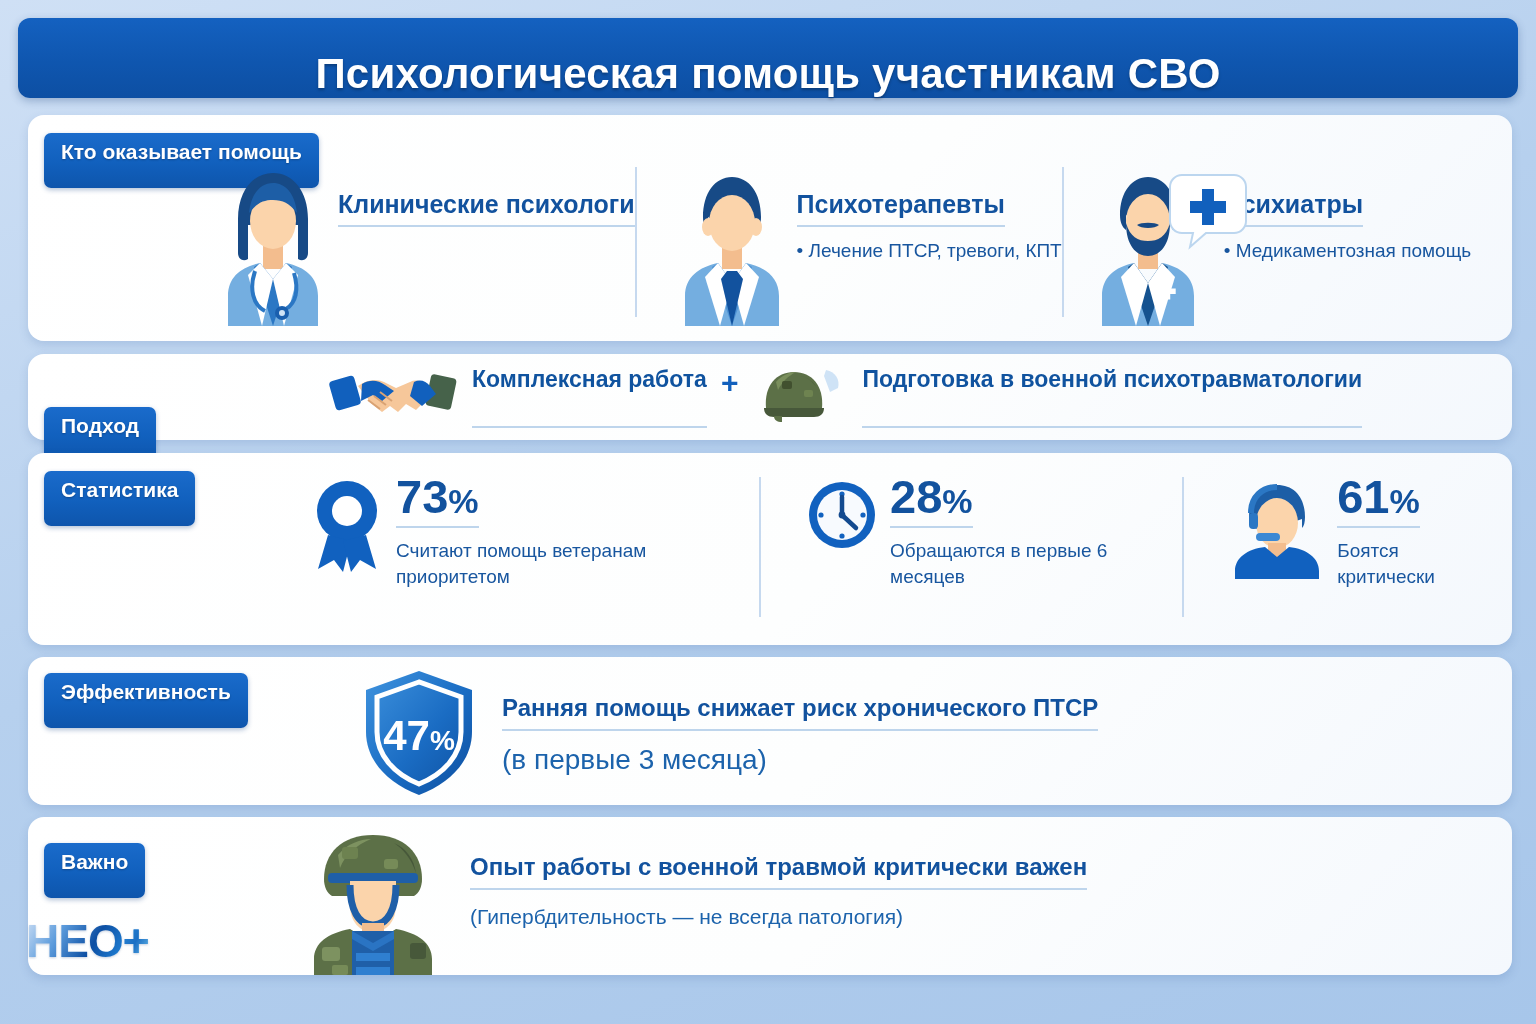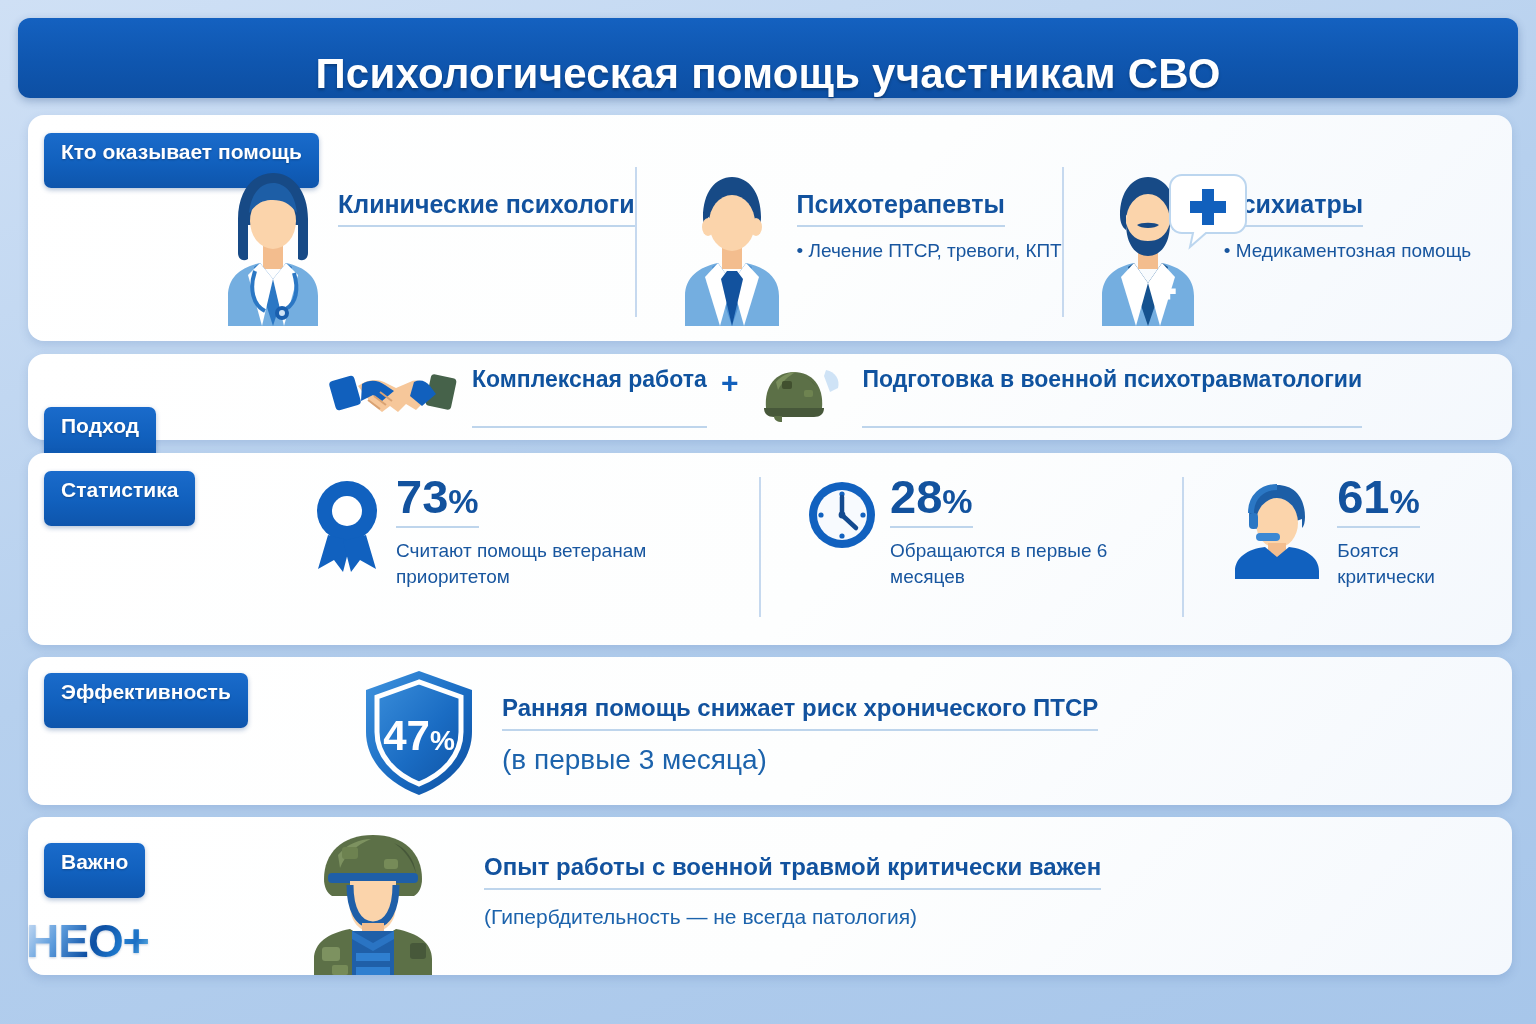--- a/index.html
+++ b/index.html
@@ -113,21 +113,21 @@
   .eff-main{
     font-size:24px;font-weight:bold;color:#12529e;
     border-bottom:2px solid #bed5ec;display:inline-block;padding-bottom:7px;
     white-space:nowrap;
   }
   .eff-sub{margin-top:13px;font-size:28px;color:#1c63ac;}
 
   
   .important{
     position:absolute;left:270px;top:8px;right:20px;height:148px;
-    display:flex;align-items:flex-start;gap:36px;
+    display:flex;align-items:flex-start;gap:22px;
   }
   .imp-txt{padding-top:28px;}
   .imp-main{
     font-size:24px;font-weight:bold;color:#12529e;
     border-bottom:2px solid #bed5ec;display:inline-block;padding-bottom:7px;
     white-space:nowrap;
   }
   .imp-sub{margin-top:15px;font-size:21px;color:#1c63ac;}
 
   

